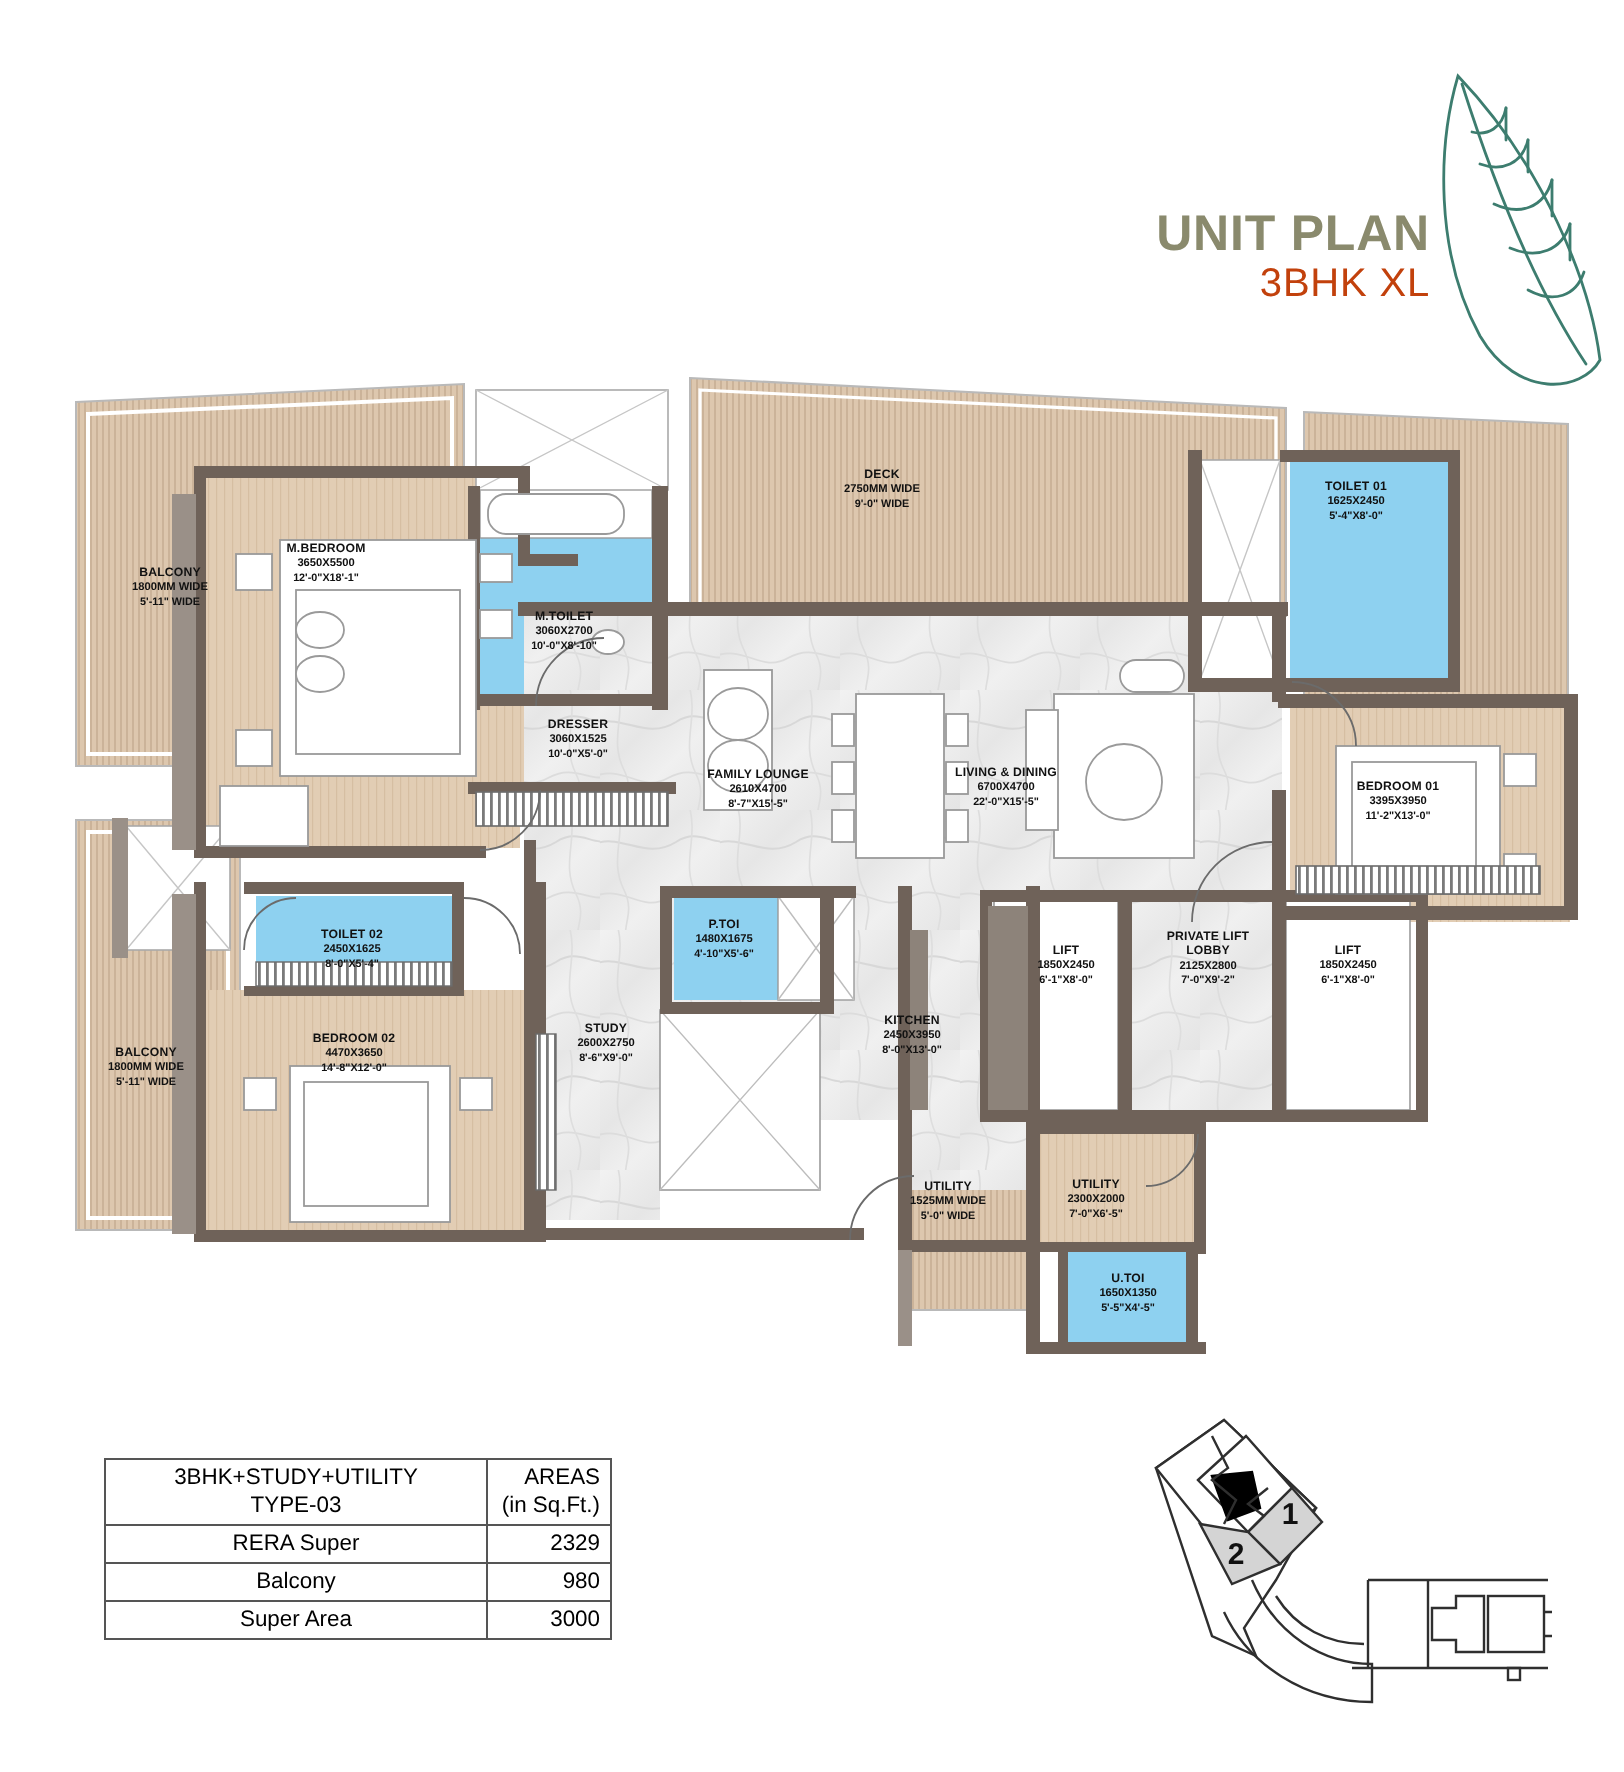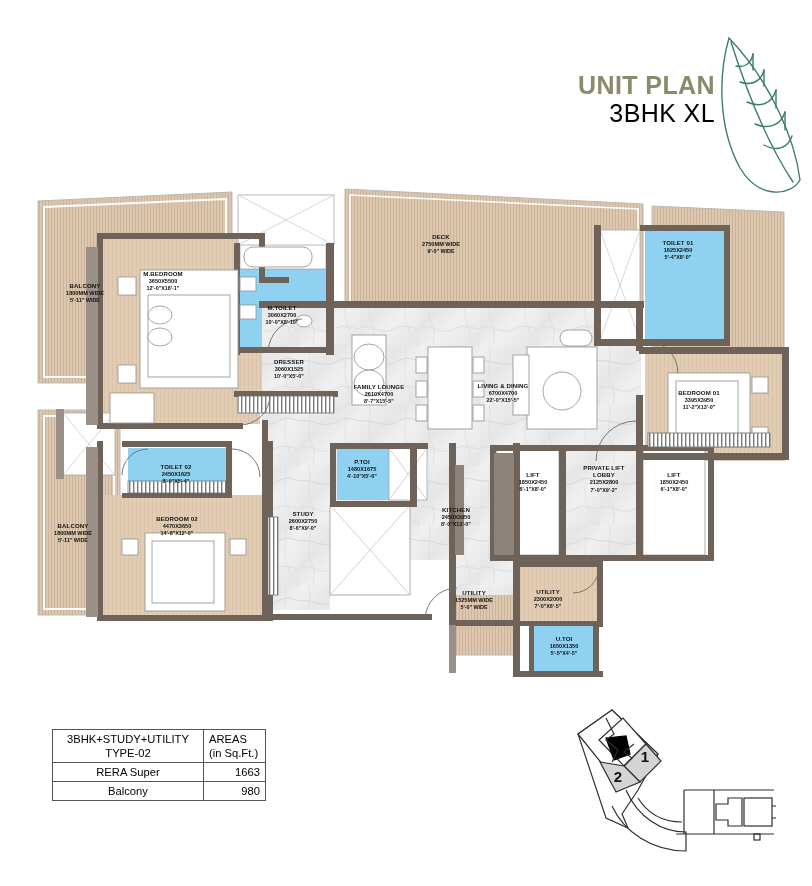--- a/index.html
+++ b/index.html
@@ -14,35 +14,35 @@
     width: 812px;
     height: 886px;
     background: #ffffff;
     overflow: hidden;
   }
 
   
   #title-block {
     position: absolute;
     right: 97px;
-    top: 72px;
+    top: 104px;
     text-align: right;
     line-height: 1.05;
   }
   #title-main {
     font-size: 25px;
     font-weight: bold;
     color: #8a8a6d;
     letter-spacing: 0.4px;
     display: block;
   }
   #title-sub {
-    font-size: 25px;
+    font-size: 20px;
     font-weight: normal;
-    color: #000000;
+    color: #c2410c;
     letter-spacing: 0.4px;
     display: block;
     margin-top: 2px;
   }
   #leaf-deco {
     position: absolute;
     right: 5px;
     top: 30px;
     width: 100px;
     height: 170px;
@@ -57,21 +57,21 @@
 
   
   #area-table-wrap {
     position: absolute;
     left: 52px;
     top: 729px;
     width: 231px;
   }
   table#area-table {
     border-collapse: collapse;
-    width: 214px;
+    width: 254px;
     font-size: 11.2px;
     color: #000;
   }
   table#area-table td {
     border: 1px solid #555;
     padding: 2px 5px;
     line-height: 1.25;
   }
   .cell-name { text-align: center; }
   .cell-val  { text-align: right; width: 62px; }
@@ -464,34 +464,38 @@
         </g>
       </g>
   </svg>
 
   <div id="area-table-wrap">
     <table id="area-table">
       <tbody id="area-table-body">
         <tr class="hdr">
           <td class="cell-name">
             <span>3BHK+STUDY+UTILITY</span><br>
-            <span>TYPE-02</span>
+            <span>TYPE-03</span>
           </td>
-          <td class="cell-val" style="text-align:left">
+          <td class="cell-val" style="text-align:right">
             <span>AREAS</span><br>
             <span>(in Sq.Ft.)</span>
           </td>
         </tr>
       <tr>
             <td class="cell-name">RERA Super</td>
-            <td class="cell-val">1663</td>
+            <td class="cell-val">2329</td>
           </tr>
           <tr>
             <td class="cell-name">Balcony</td>
             <td class="cell-val">980</td>
+          </tr>
+          <tr>
+            <td class="cell-name">Super Area</td>
+            <td class="cell-val">3000</td>
           </tr>
         </tbody>
     </table>
   </div>
 
   <svg id="key-plan" viewBox="0 0 210 165">
     <g fill="none" stroke="#2f2f2f" stroke-width="1.2">
 
       <path d="M12,28 L46,4 L92,48 L72,84 L56,108 L62,122 L40,112 Z" fill="#ffffff"></path>
       <path d="M12,28 L46,4 L92,48 L54,80 Z" fill="#ffffff"></path>

